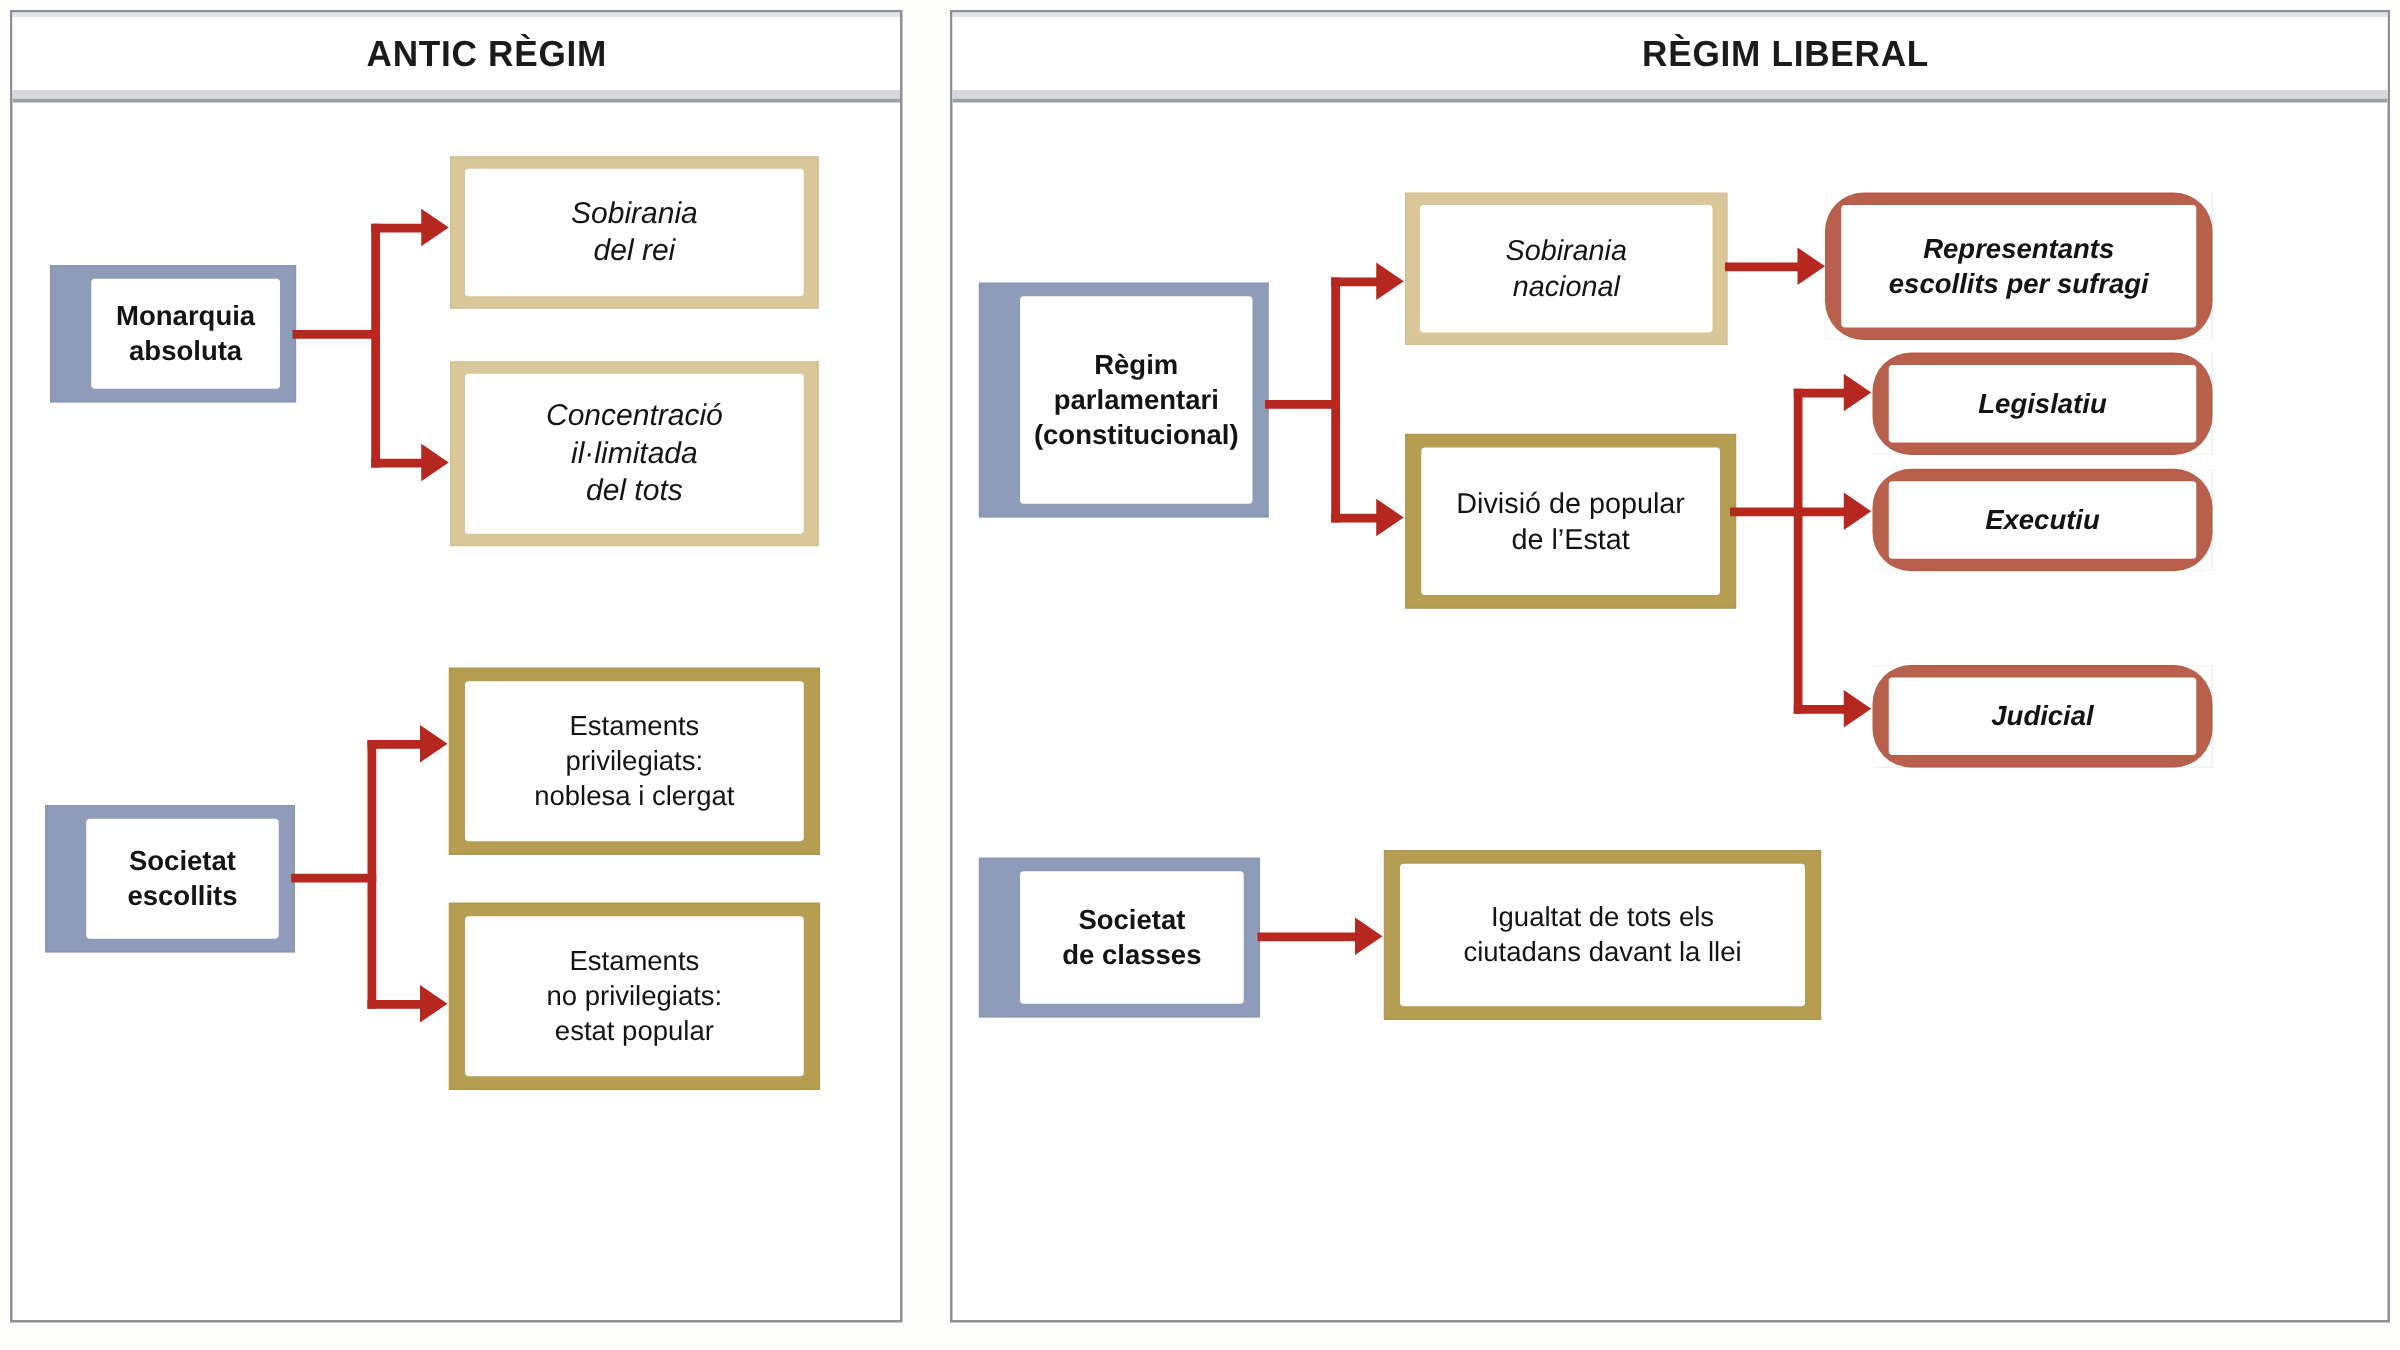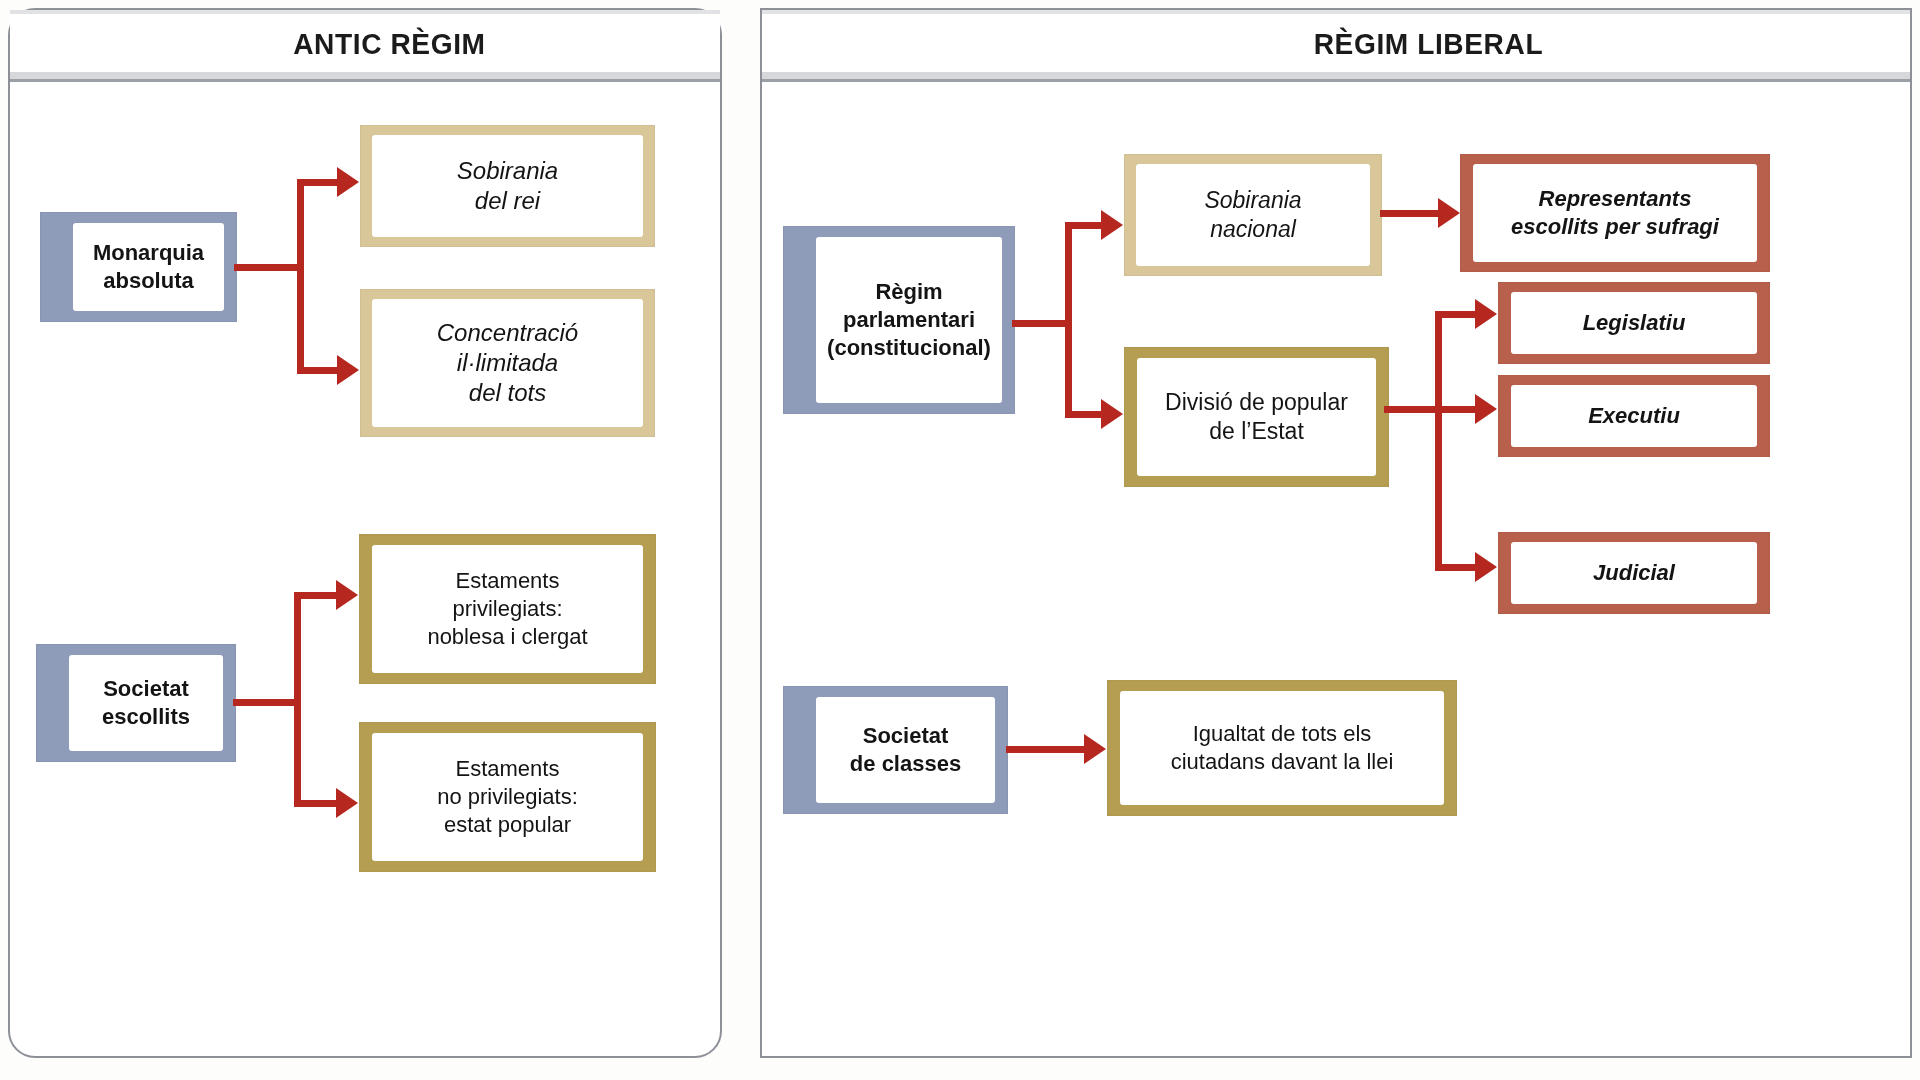--- a/index.html
+++ b/index.html
@@ -17,21 +17,21 @@
 
   
   .panel{
     position:absolute;
     top:8px;
     bottom:22px;
     border:2px solid #8d9097;
     background:#ffffff;
     box-sizing:border-box;
   }
-  #panel-left{ left:8px; width:714px;border-radius:27px; }
+  #panel-left{ left:8px; width:714px; }
   #panel-right{ left:760px; width:1152px;padding-left:26px; }
 
   .panel-header{
     position:absolute;left:0;right:0;top:0;
     height:72px;
     border-bottom:3px solid #9aa0a6;
     box-sizing:border-box;
     display:flex;align-items:center;justify-content:center;
     background:
       linear-gradient(to bottom, rgba(120,125,135,.22) 0 4px, rgba(255,255,255,0) 4px 100%),
@@ -75,21 +75,21 @@
 
   
   .box-gold-light{ background:#d9c79a; }
   .box-gold-light .inner{ inset:10px 12px;font-style:italic; }
 
   
   .box-gold-dark{ background:#b59d52; }
   .box-gold-dark .inner{ inset:11px 13px; }
 
   
-  .box-red{ background:#b8604b; }
+  .box-red{ background:#b8604b;border-radius:31px; }
   .box-red .inner{ inset:10px 13px; font-style:italic; font-weight:bold; }
 
   
   .nbox::after{
     content:"";position:absolute;inset:0;pointer-events:none;
     box-shadow:inset 0 0 2px rgba(0,0,0,.12);
   }
 
   
   .conn{ position:absolute; background:#b5271f; z-index:1; }

